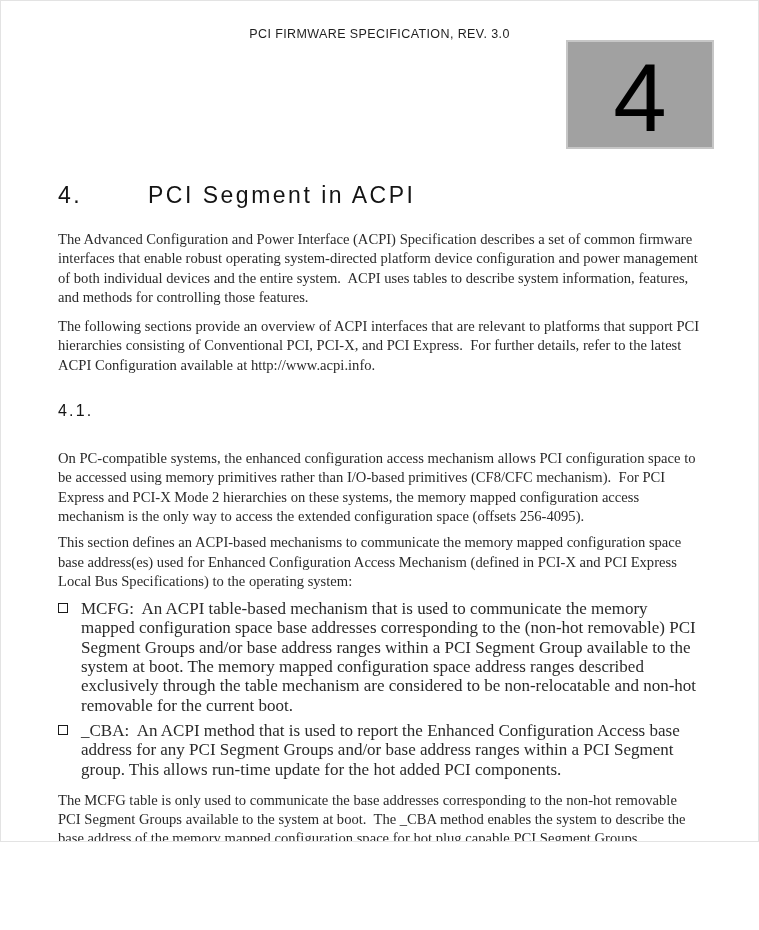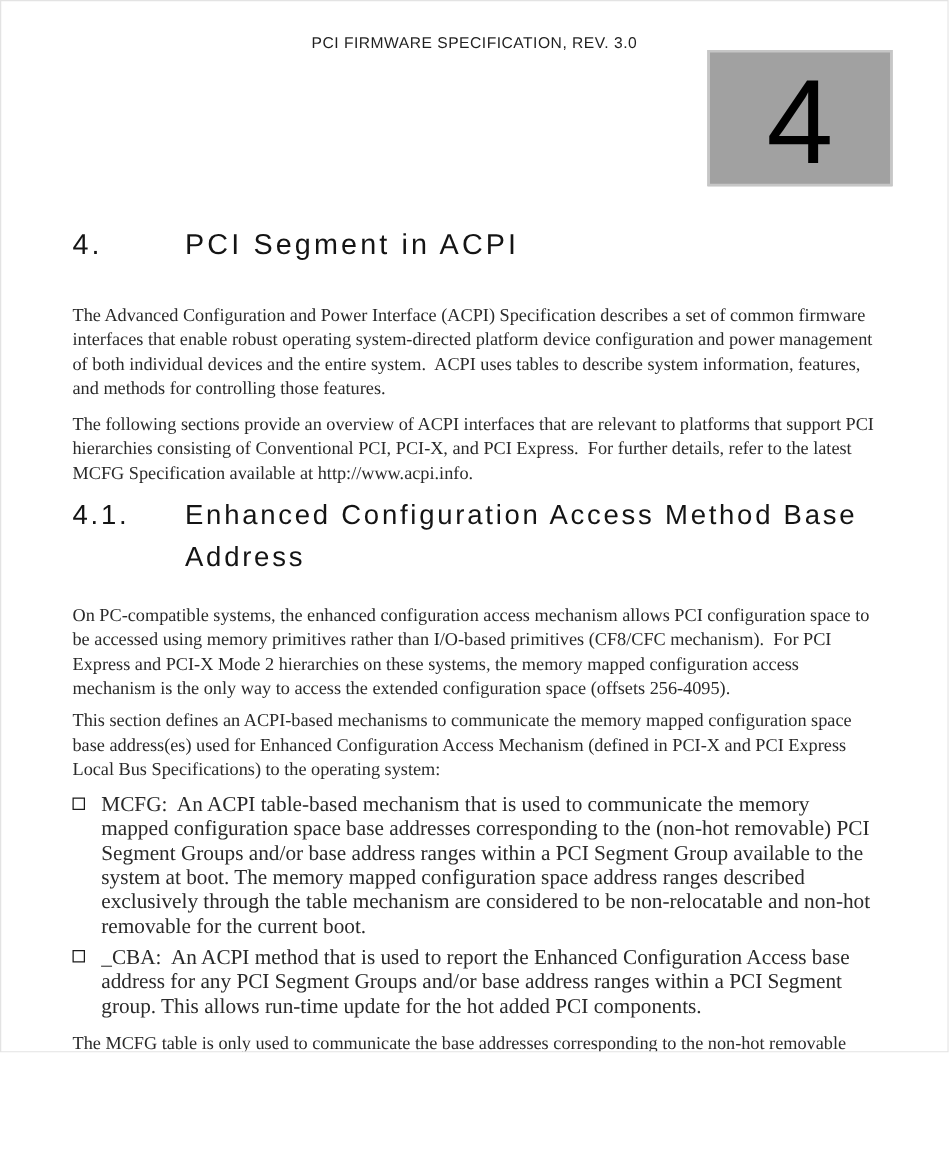--- a/index.html
+++ b/index.html
@@ -50,30 +50,30 @@
     right: 57px;
     top: 0;
     padding-top: 181px;
   }
   .h1-row, .h2-row {
     display: flex;
     font-family: "Liberation Sans", sans-serif;
     color: #141414;
   }
   .h1-row { font-size: 23px; letter-spacing: 2.5px; line-height: 26px; }
-  .h2-row { font-size: 22px; letter-spacing: 2.2px; line-height: 34px; margin-top: 6px; }
+  .h2-row { font-size: 16px; letter-spacing: 2.2px; line-height: 34px; margin-top: 19px; }
   .h-num { flex: 0 0 90px; }
   .h2-title { max-width: 580px; }
   p.body-par {
     font-size: 14.6px;
     line-height: 19.3px;
     white-space: pre-wrap;
     color: #2a2a2a;
   }
-  .par-1 { margin-top: 36px; }
+  .par-1 { margin-top: 22px; }
   .par-2 { margin-top: 10px; }
   .par-3 { margin-top: 21px; }
   .par-4 { margin-top: 7px; }
   .par-close { margin-top: 12px; }
   ul.square-list {
     list-style: none;
     margin-top: 8px;
   }
   ul.square-list li {
     display: flex;
@@ -105,25 +105,24 @@
 
   <div class="content">
 
     <div class="h1-row">
       <span class="h-num">4.</span>
       <span>PCI Segment in ACPI</span>
     </div>
 
     <p class="body-par par-1">The Advanced Configuration and Power Interface (ACPI) Specification describes a set of common firmware interfaces that enable robust operating system-directed platform device configuration and power management of both individual devices and the entire system.  ACPI uses tables to describe system information, features, and methods for controlling those features.</p>
 
-    <p class="body-par par-2">The following sections provide an overview of ACPI interfaces that are relevant to platforms that support PCI hierarchies consisting of Conventional PCI, PCI-X, and PCI Express.  For further details, refer to the latest MCFG Specification available at http://www.acpi.info.</p>
+    <p class="body-par par-2">The following sections provide an overview of ACPI interfaces that are relevant to platforms that support PCI hierarchies consisting of Conventional PCI, PCI-X, and PCI Express.  For further details, refer to the latest ACPI Configuration available at http://www.acpi.info.</p>
 
     <div class="h2-row">
       <span class="h-num">4.1.</span>
-      <span class="h2-title">Enhanced Configuration Access Method Base Address</span>
     </div>
 
     <p class="body-par par-3">On PC-compatible systems, the enhanced configuration access mechanism allows PCI configuration space to be accessed using memory primitives rather than I/O-based primitives (CF8/CFC mechanism).  For PCI Express and PCI-X Mode 2 hierarchies on these systems, the memory mapped configuration access mechanism is the only way to access the extended configuration space (offsets 256-4095).</p>
 
     <p class="body-par par-4">This section defines an ACPI-based mechanisms to communicate the memory mapped configuration space base address(es) used for Enhanced Configuration Access Mechanism (defined in PCI-X and PCI Express Local Bus Specifications) to the operating system:</p>
 
     <ul class="square-list">
       <li>
         <span class="sq-bullet"></span>
         <span class="bullet-text">MCFG:  An ACPI table-based mechanism that is used to communicate the memory mapped configuration space base addresses corresponding to the (non-hot removable) PCI Segment Groups and/or base address ranges within a PCI Segment Group available to the system at boot. The memory mapped configuration space address ranges described exclusively through the table mechanism are considered to be non-relocatable and non-hot removable for the current boot.</span>

